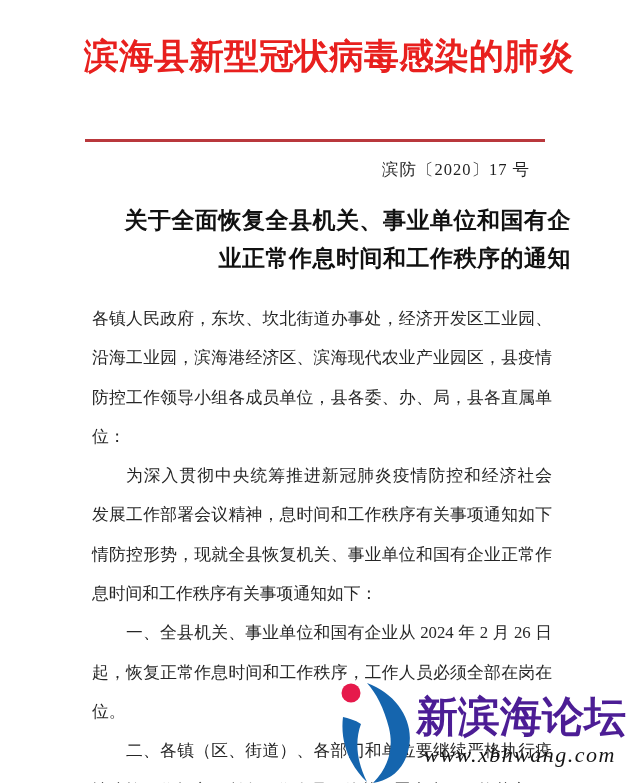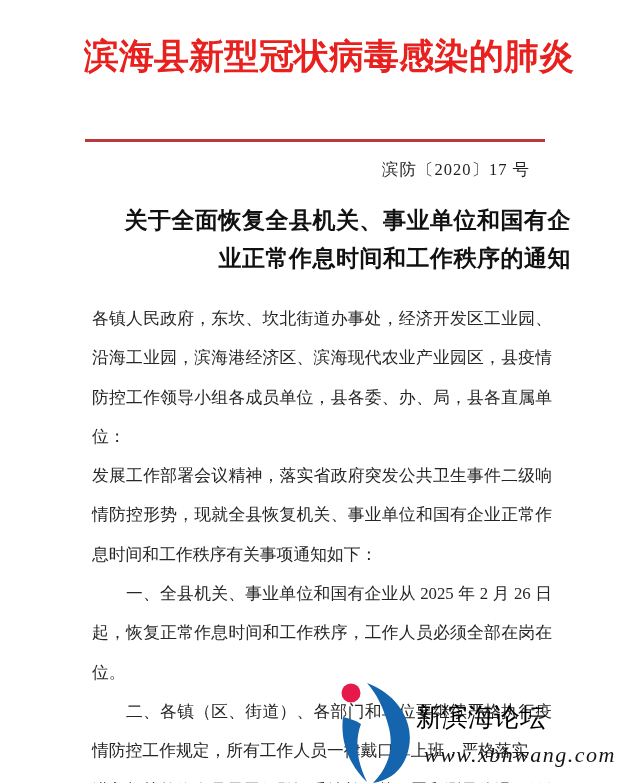--- a/index.html
+++ b/index.html
@@ -45,22 +45,22 @@
     height:31.3px;line-height:31.3px;white-space:nowrap;margin-top:8px;
   }
   .jl{ text-align:justify;text-align-last:justify; }
   .ind{ padding-left:34px; }
   
   .watermark{position:absolute;left:0;top:0;width:631px;height:783px;pointer-events:none;}
   .wm-logo{position:absolute;left:333px;top:681px;}
   .wm-name{
     position:absolute;left:416px;top:691px;width:215px;
     font-family:"Liberation Sans","DejaVu Sans",sans-serif;
-    font-weight:normal;font-size:26px;line-height:52px;
-    letter-spacing:0px;color:#000000;white-space:nowrap;
+    font-weight:bold;font-size:42px;line-height:52px;
+    letter-spacing:0px;color:#4c1d95;white-space:nowrap;
   }
   .wm-url{
     position:absolute;left:424px;top:742px;width:205px;
     font-family:"Liberation Serif","DejaVu Serif",serif;
     font-size:22px;letter-spacing:1.5px;color:#141414;white-space:nowrap;font-style:italic;
   }
 </style>
 </head>
 <body>
 
@@ -77,24 +77,25 @@
   <div class="doc-title">
     <div>关于全面恢复全县机关、事业单位和国有企</div>
     <div>业正常作息时间和工作秩序的通知</div>
   </div>
 
   <div class="body-text">
     <div class="bl jl">各镇人民政府，东坎、坎北街道办事处，经济开发区工业园、</div>
     <div class="bl jl">沿海工业园，滨海港经济区、滨海现代农业产业园区，县疫情</div>
     <div class="bl jl">防控工作领导小组各成员单位，县各委、办、局，县各直属单</div>
     <div class="bl">位：</div>
-    <div class="bl jl">发展工作部署会议精神，落实省政府突发公共卫生事件二级响</div>
+    <div class="bl jl ind">为深入贯彻中央统筹推进新冠肺炎疫情防控和经济社会</div>
+    <div class="bl jl">发展工作部署会议精神，息时间和工作秩序有关事项通知如下</div>
     <div class="bl jl">情防控形势，现就全县恢复机关、事业单位和国有企业正常作</div>
     <div class="bl">息时间和工作秩序有关事项通知如下：</div>
-    <div class="bl jl ind">一、全县机关、事业单位和国有企业从 2025 年 2 月 26 日</div>
+    <div class="bl jl ind">一、全县机关、事业单位和国有企业从 2024 年 2 月 26 日</div>
     <div class="bl jl">起，恢复正常作息时间和工作秩序，工作人员必须全部在岗在</div>
     <div class="bl">位。</div>
     <div class="bl jl ind">二、各镇（区、街道）、各部门和单位要继续严格执行疫</div>
     <div class="bl">情防控工作规定，所有工作人员一律戴口罩上班，严格落实</div>
     <div class="bl">进入相关单位人员需履行登记手续并佩戴口罩和测量体温，做好</div>
   </div>
 
   <div class="watermark">
     <svg class="wm-logo" width="100" height="102" viewBox="0 0 100 102" xmlns="http://www.w3.org/2000/svg">
 

